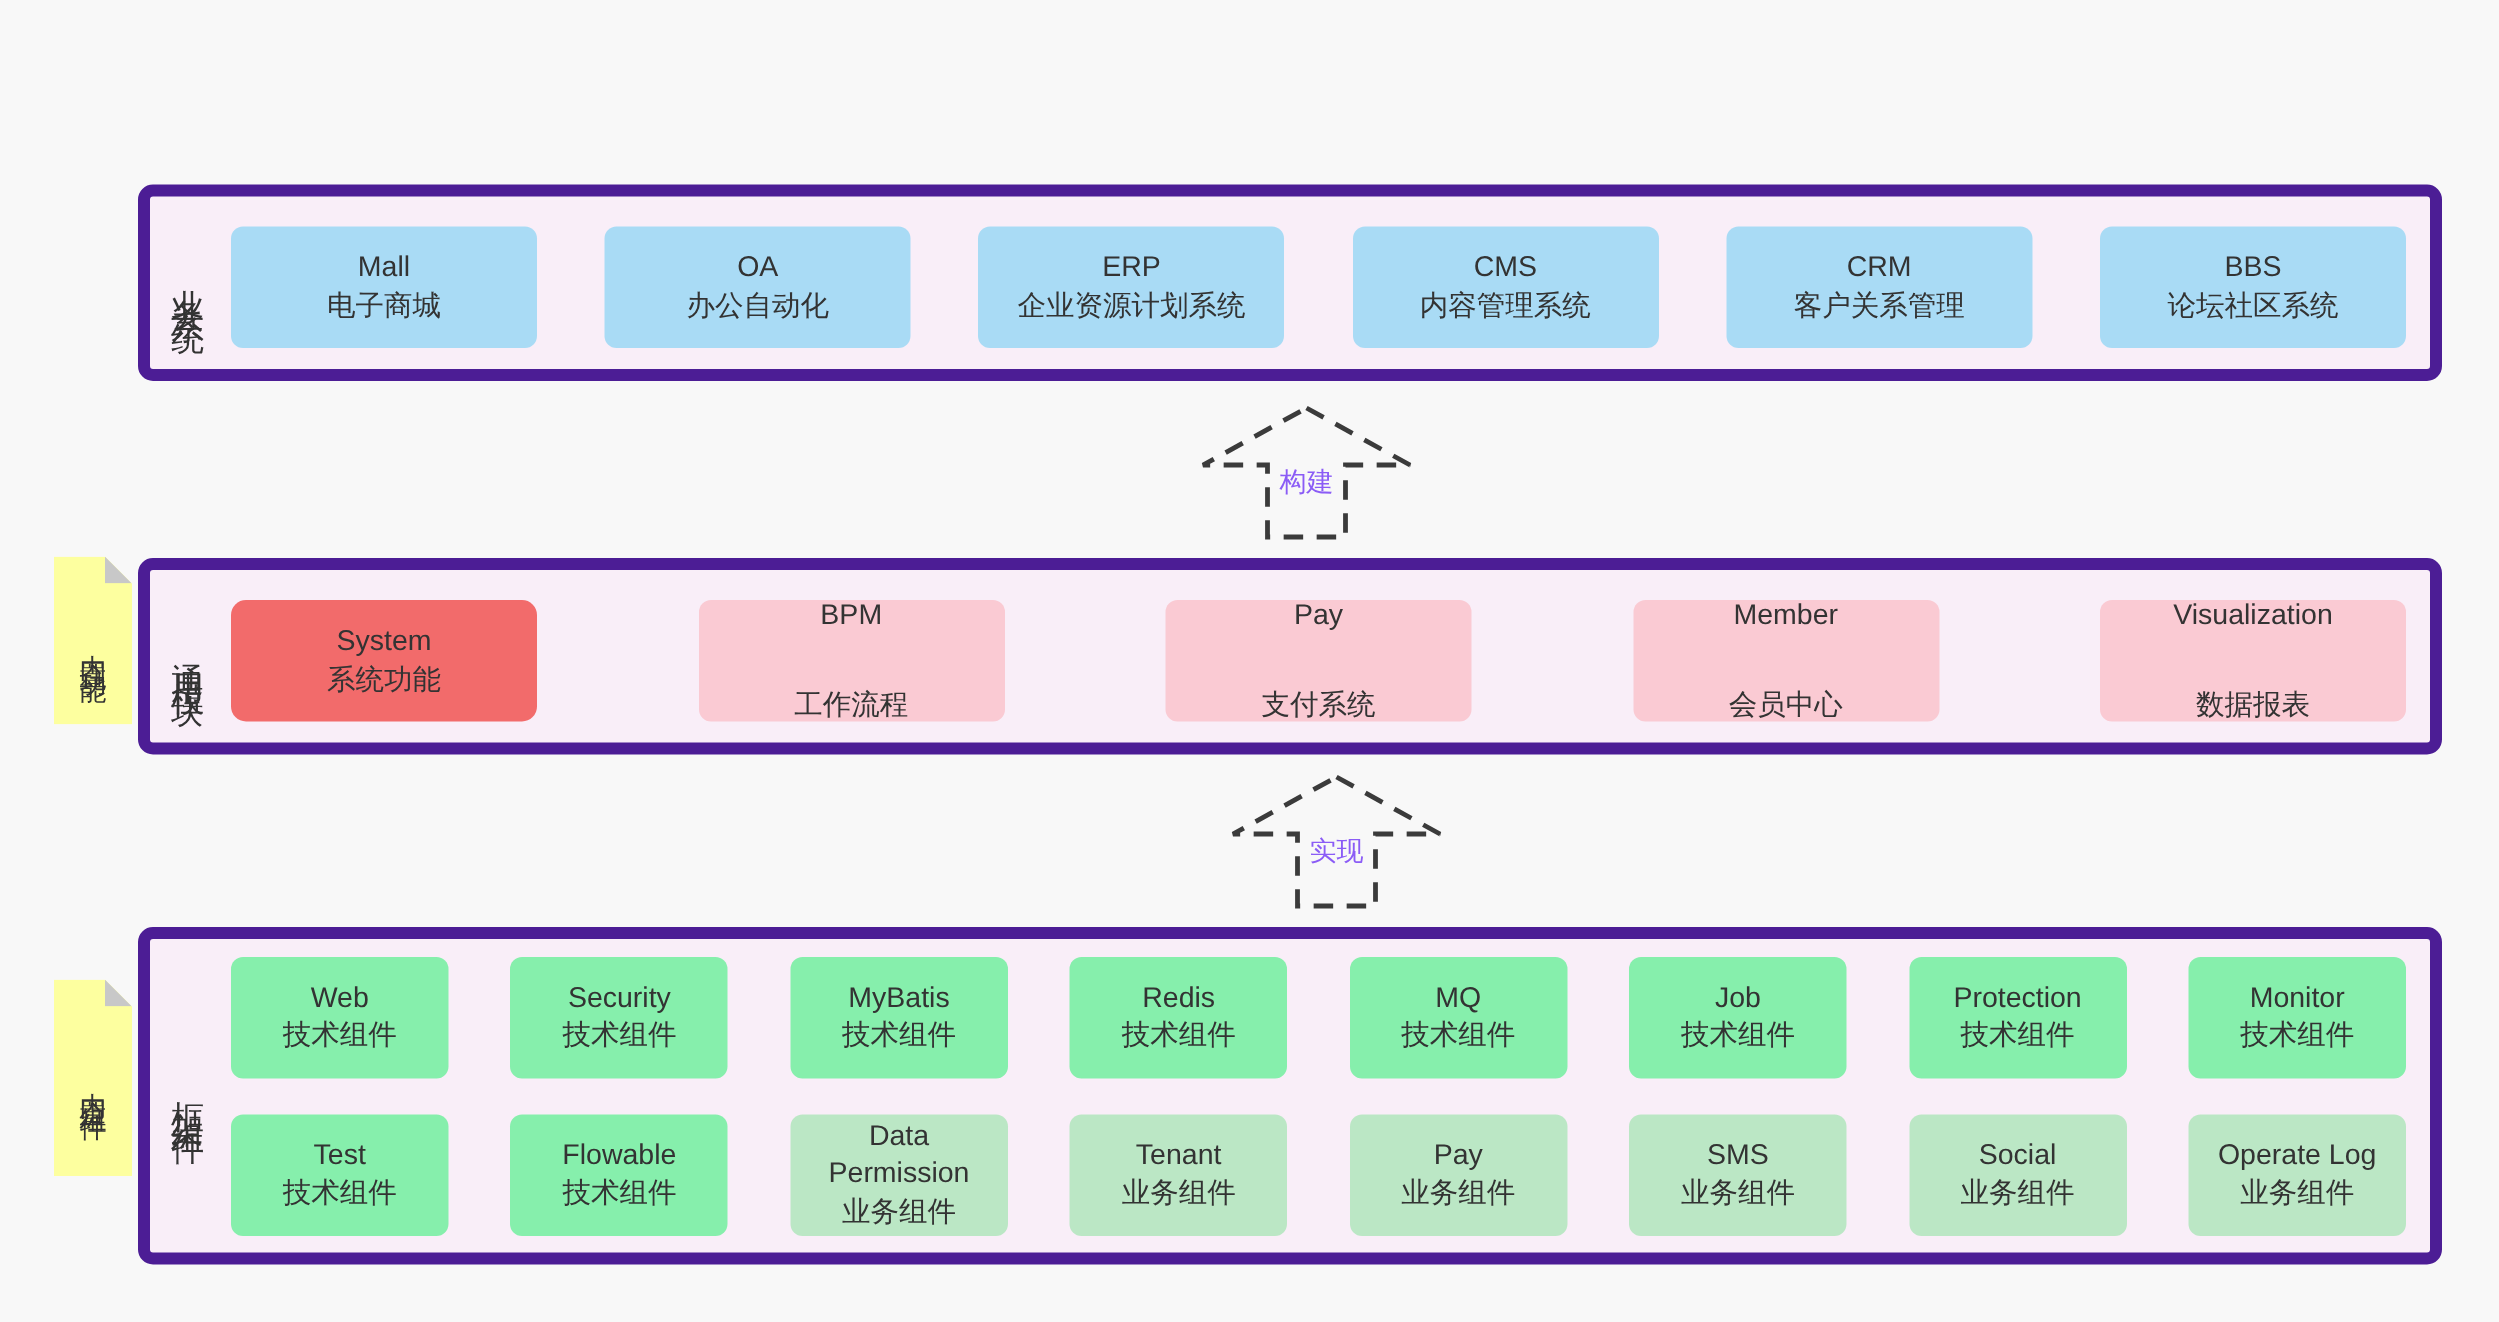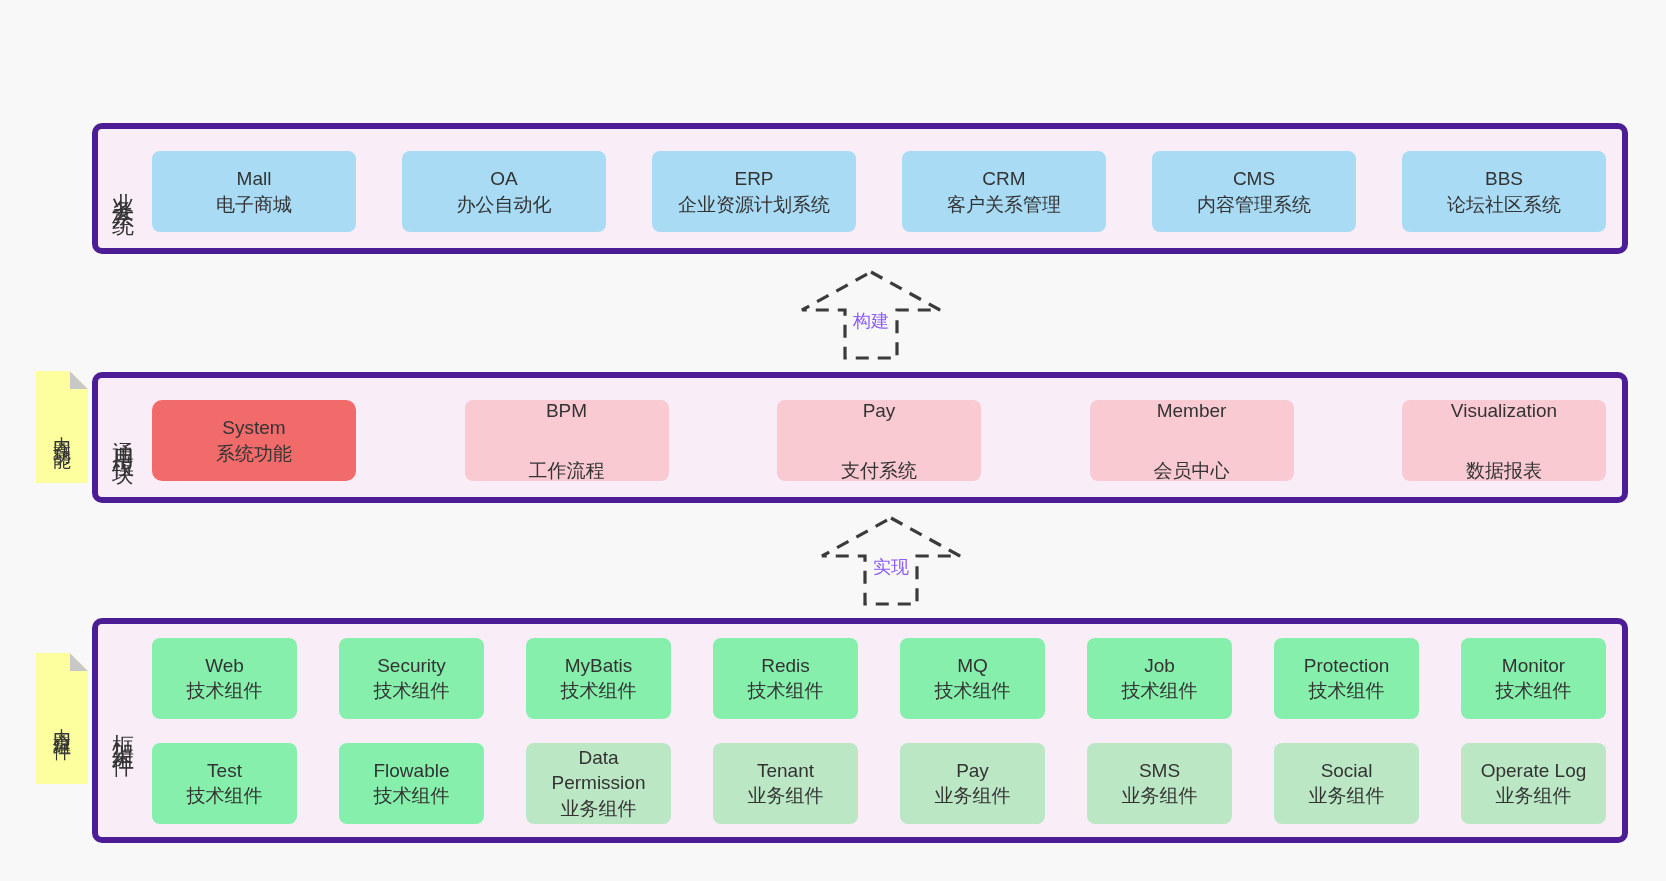--- a/index.html
+++ b/index.html
@@ -11,21 +11,21 @@
     overflow:hidden;
     position:relative;
   }
   .canvas{position:absolute;inset:0;}
 
   
   .layer{
     position:absolute;left:92px;width:1536px;
     box-sizing:border-box;
     background:#f9eef8;
-    border:6px solid #4c1d95;
+    border:8px solid #4c1d95;
     border-radius:10px;
     display:flex;
     z-index:1;
   }
   .side-label{
     width:34px;margin-left:8px;
     display:flex;align-items:center;justify-content:center;
     writing-mode:vertical-rl;text-orientation:upright;
     font-size:22px;letter-spacing:7px;color:#333;
   }
@@ -119,26 +119,26 @@
       </div>
       <div class="box w6 blue">
         <div>OA</div>
         <div>办公自动化</div>
       </div>
       <div class="box w6 blue">
         <div>ERP</div>
         <div>企业资源计划系统</div>
       </div>
       <div class="box w6 blue">
+        <div>CMS</div>
+        <div>内容管理系统</div>
+      </div>
+      <div class="box w6 blue">
         <div>CRM</div>
         <div>客户关系管理</div>
-      </div>
-      <div class="box w6 blue">
-        <div>CMS</div>
-        <div>内容管理系统</div>
       </div>
       <div class="box w6 blue">
         <div>BBS</div>
         <div>论坛社区系统</div>
       </div>
     </div>
   </section>
 
   <section class="layer" style="top:372px;height:131px;">
     <div class="side-label">通用模块</div>

